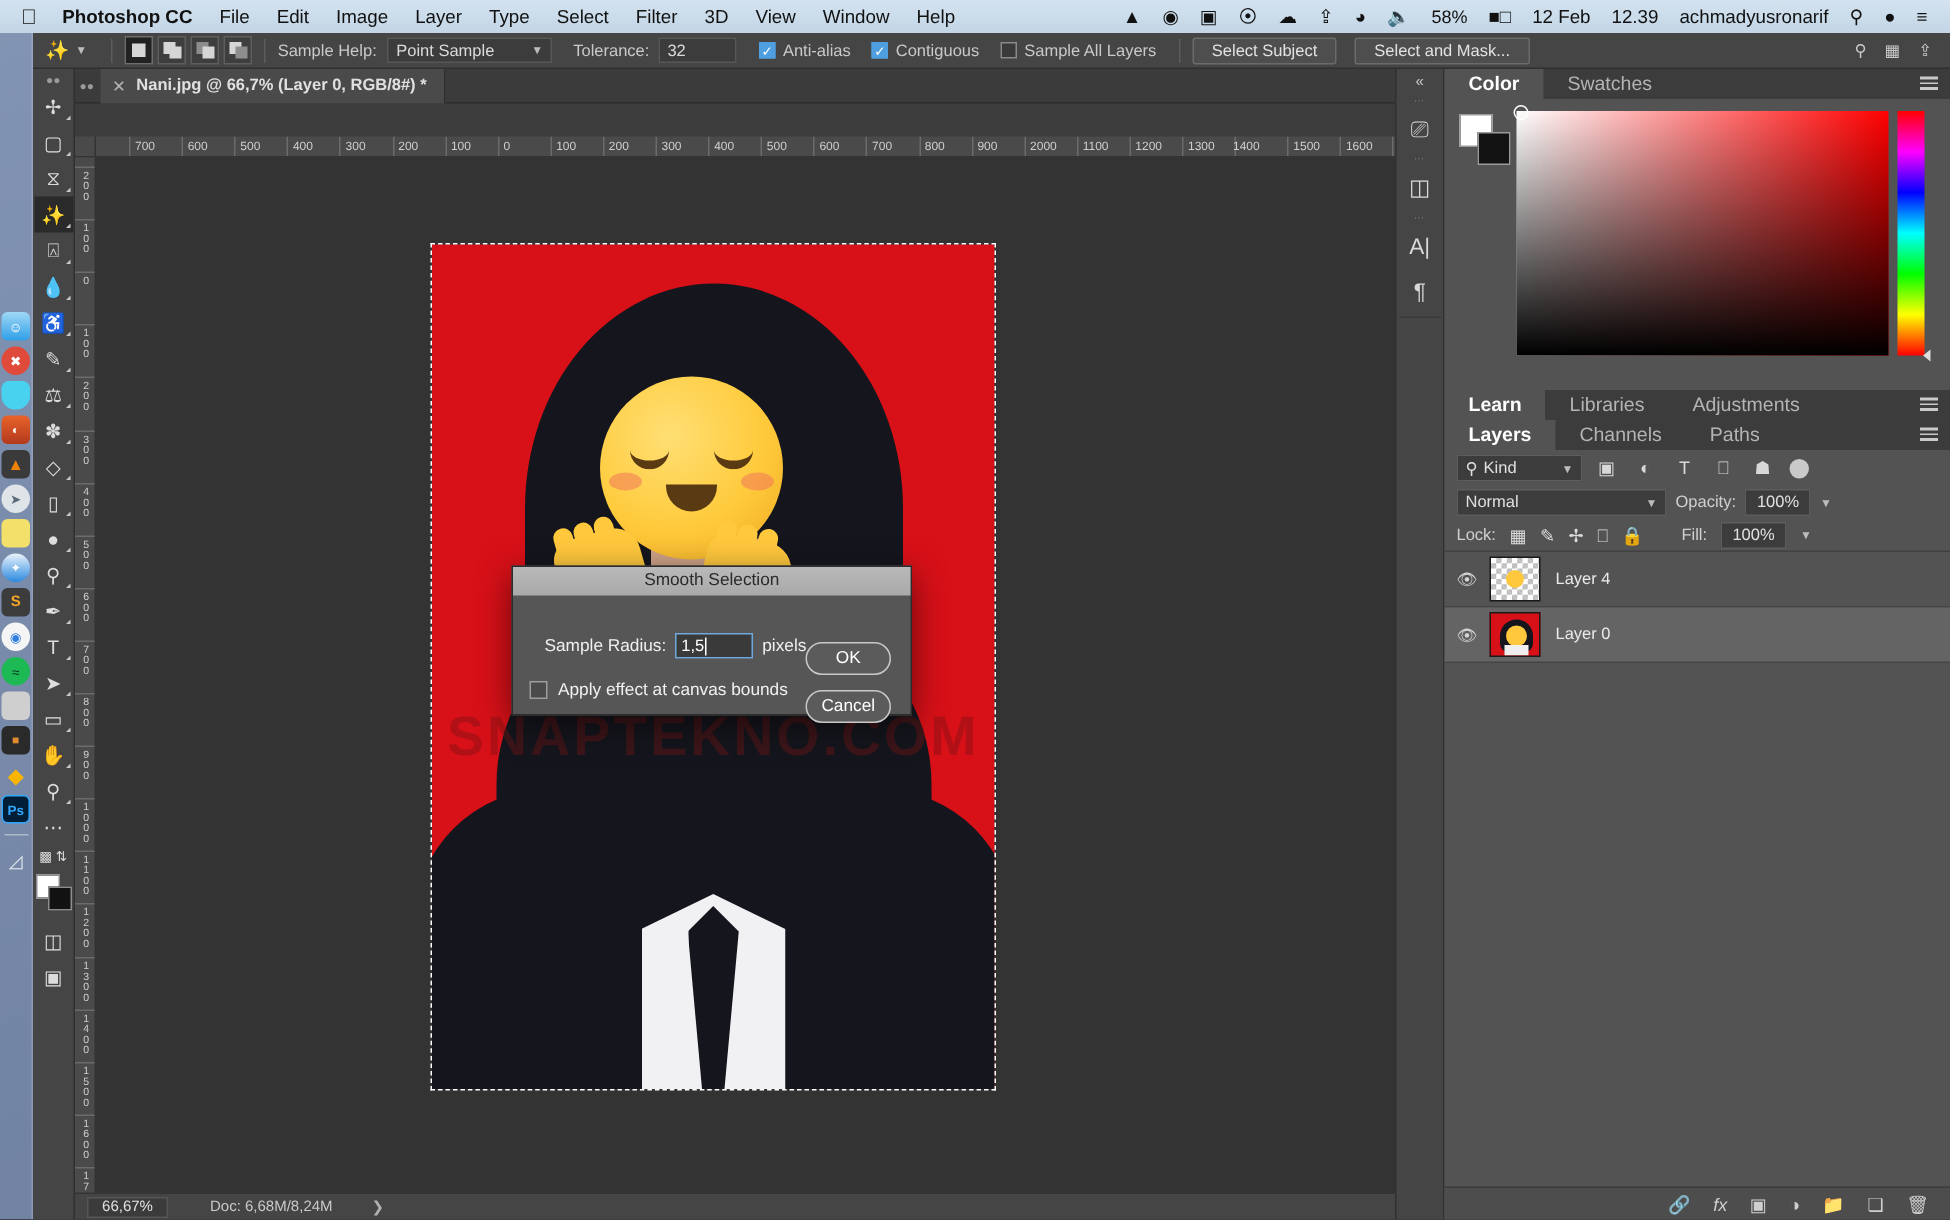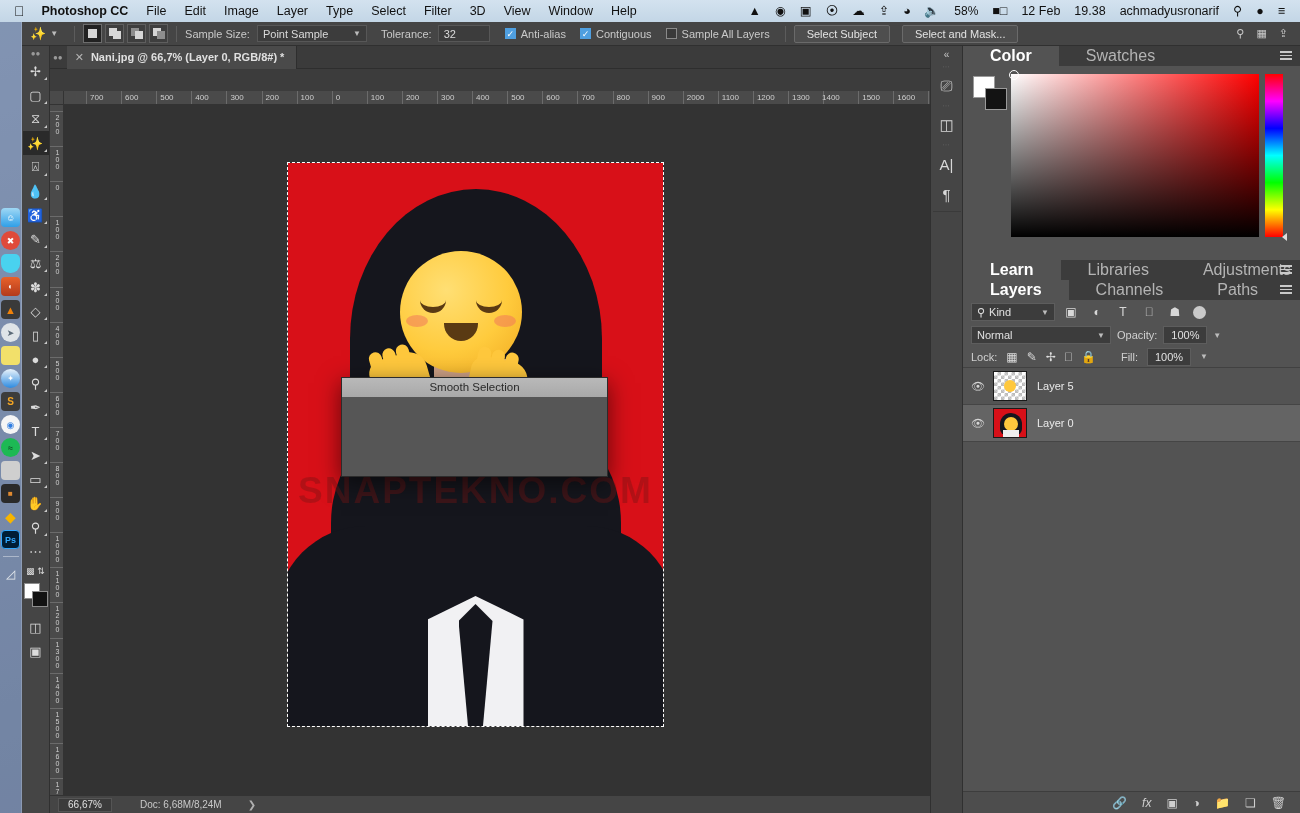--- a/index.html
+++ b/index.html
@@ -232,21 +232,21 @@
     color:#6f6f6f; font-size:7px; letter-spacing:1px;}
   .railbtn { width:30px;height:30px; display:flex;align-items:center;justify-content:center;
     color:#d8d8d8; font-size:15px;}
   .railsep{ width:28px; height:1px; background:#3a3a3a; margin:2px 0;}
 
   
   #dock { width:338px; background:#454545; display:flex; flex-direction:column;
     border-left:1px solid #303030;}
   .paneltabs { height:20px; background:#3c3c3c; display:flex; align-items:flex-end;
     position:relative; }
-  .ptab { font-size:16px; color:#b4b4b4; padding:0 27px; height:20px; line-height:20px;margin-top:48px;}
+  .ptab { font-size:13px; color:#b4b4b4; padding:0 16px; height:20px; line-height:20px;margin-top:48px;}
   .ptab.active { background:#535353; color:#fff; font-weight:bold; }
   .pmenu { position:absolute; right:8px; top:5px; color:#c9c9c9; font-size:11px; line-height:10px;}
   .pmenu i{ display:block; width:12px; height:1.5px; background:#c9c9c9; margin-bottom:2px;}
 
   
   #colorpanel { background:#535353; padding:8px 0 6px 0; position:relative; height:194px;}
   .swatchpair { position:absolute; left:10px; top:10px; width:34px;height:34px;}
   .swatchpair .f{position:absolute;left:0;top:0;width:22px;height:22px;background:#fff;border:1px solid #9a9a9a;}
   .swatchpair .b{position:absolute;left:12px;top:12px;width:22px;height:22px;background:#131313;border:1px solid #9a9a9a;}
   #colorfield { position:absolute; left:48px; top:8px; width:248px; height:163px;
@@ -364,21 +364,21 @@
     <span class="statusicon">◉</span>
     <span class="statusicon">▣</span>
     <span class="statusicon">⦿</span>
     <span class="statusicon">☁</span>
     <span class="statusicon">⇪</span>
     <span class="statusicon">◕</span>
     <span class="statusicon">🔈</span>
     <span class="batt-pct">58%</span>
     <span class="statusicon">■□</span>
     <span>12 Feb</span>
-    <span>19.38</span>
+    <span>12.39</span>
     <span>achmadyusronarif</span>
     <span class="statusicon">⚲</span>
     <span class="statusicon">●</span>
     <span class="statusicon">≡</span>
   </div>
 </div>
 
 <div id="dock-bar">
   <div class="dockicon" style="background:linear-gradient(180deg,#9fd8f5,#2f9fe8)">
       <span style="font-size:9px">☺</span>
@@ -451,21 +451,21 @@
           </span>
         </div>
       <div class="selmode">
           <span class="sq2">
             <i style="left:0;top:0"></i>
             <i style="left:4px;top:3px;background:#8d8d8d"></i>
           </span>
         </div>
     </div>
     <div class="ob-sep"></div>
-    <span class="lbl">Sample Size:</span>
+    <span class="lbl">Sample Help:</span>
     <div class="selectbox" style="margin-left:7px">
       <span>Point Sample</span>
       <span class="caret">▼</span>
     </div>
     <span class="lbl" style="margin-left:14px">Tolerance:</span>
     <div class="numbox" style="margin-left:6px">
       <span>32</span>
     </div>
     <div class="chkwrap" style="margin-left:8px">
       <span class="chk on">✓</span>
@@ -655,20 +655,36 @@
                 <i style="left:4px"></i>
                 <i style="left:18px"></i>
                 <i style="left:32px"></i>
               </div>
             <div class="wm" style="left:50%; top:328px">SNAPTEKNO.COM</div>
           </div>
           <div id="marching"></div>
 
           <div id="dialog" style="left:277px;top:272px">
             <div id="dlg-title">Smooth Selection</div>
+            <div id="dlg-body">
+              <div class="dlg-row1">
+                <span>Sample Radius:</span>
+                <span class="dlg-input">
+                  <span>1,5</span>
+                    <i class="caretbar"></i>
+                </span>
+                <span>pixels</span>
+              </div>
+              <div class="dlg-row2">
+                <span class="dlgchk"></span>
+                <span>Apply effect at canvas bounds</span>
+              </div>
+              <div class="dbtn" id="dbtn-ok">OK</div>
+              <div class="dbtn" id="dbtn-cancel">Cancel</div>
+            </div>
           </div>
 
         </div>
       </div>
 
       <div id="statusbar">
         <div class="sb-zoom">66,67%</div>
         <span class="sb-doc">Doc: 6,68M/8,24M</span>
         <span class="sb-arrow">❯</span>
       </div>
@@ -766,21 +782,21 @@
           <div class="opacitybox">100%</div>
           <span class="caret">▼</span>
         </div>
 
         <div class="layerlist">
           <div class="layerrow">
             <span class="eye">👁</span>
             <span class="lthumb">
                 <i class="mini"></i>
               </span>
-            <span class="lname">Layer 5</span>
+            <span class="lname">Layer 4</span>
           </div>
           <div class="layerrow sel">
             <span class="eye">👁</span>
             <span class="lthumb photo">
               <i class="pdark"></i>
                 <i class="pface"></i>
                 <i class="pshirt"></i>
             </span>
             <span class="lname">Layer 0</span>
           </div>

